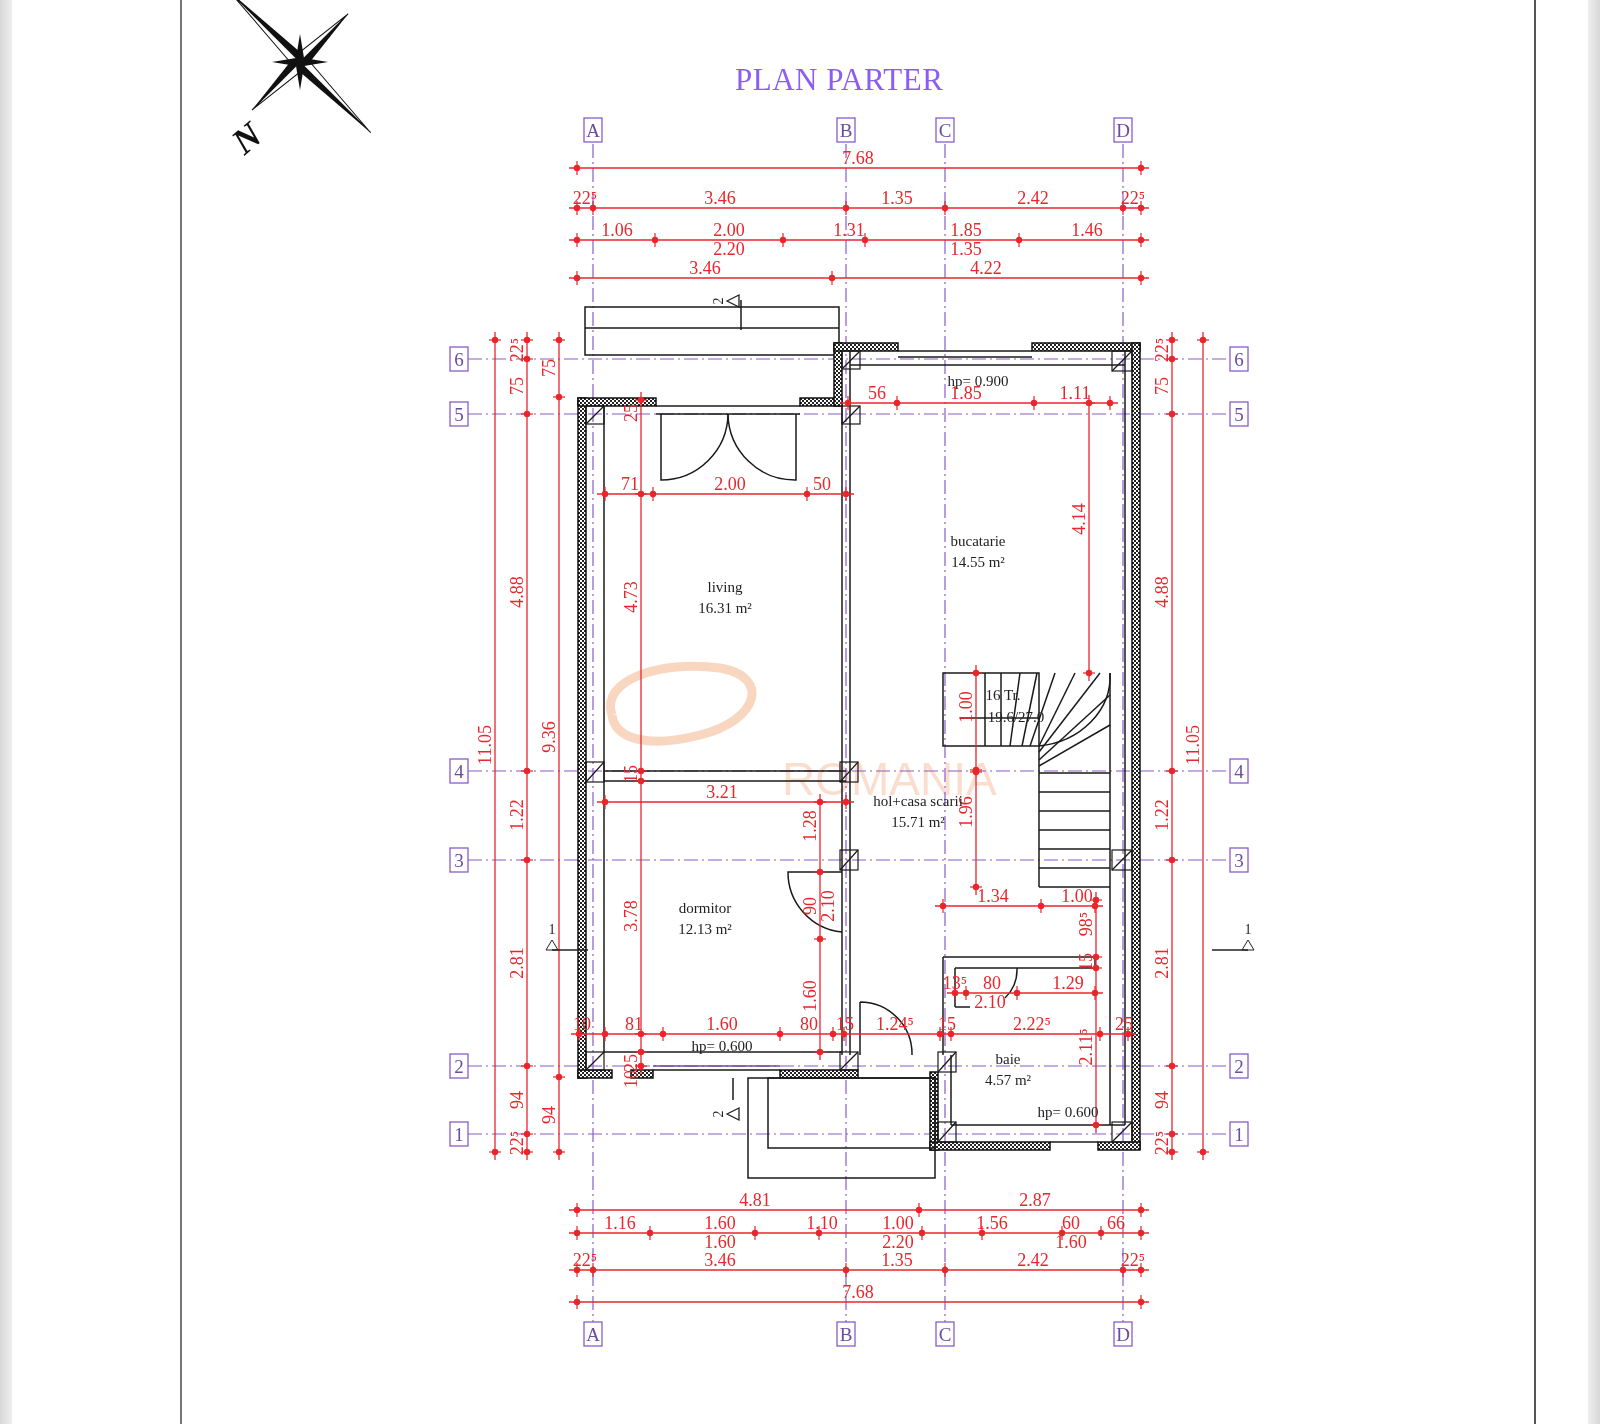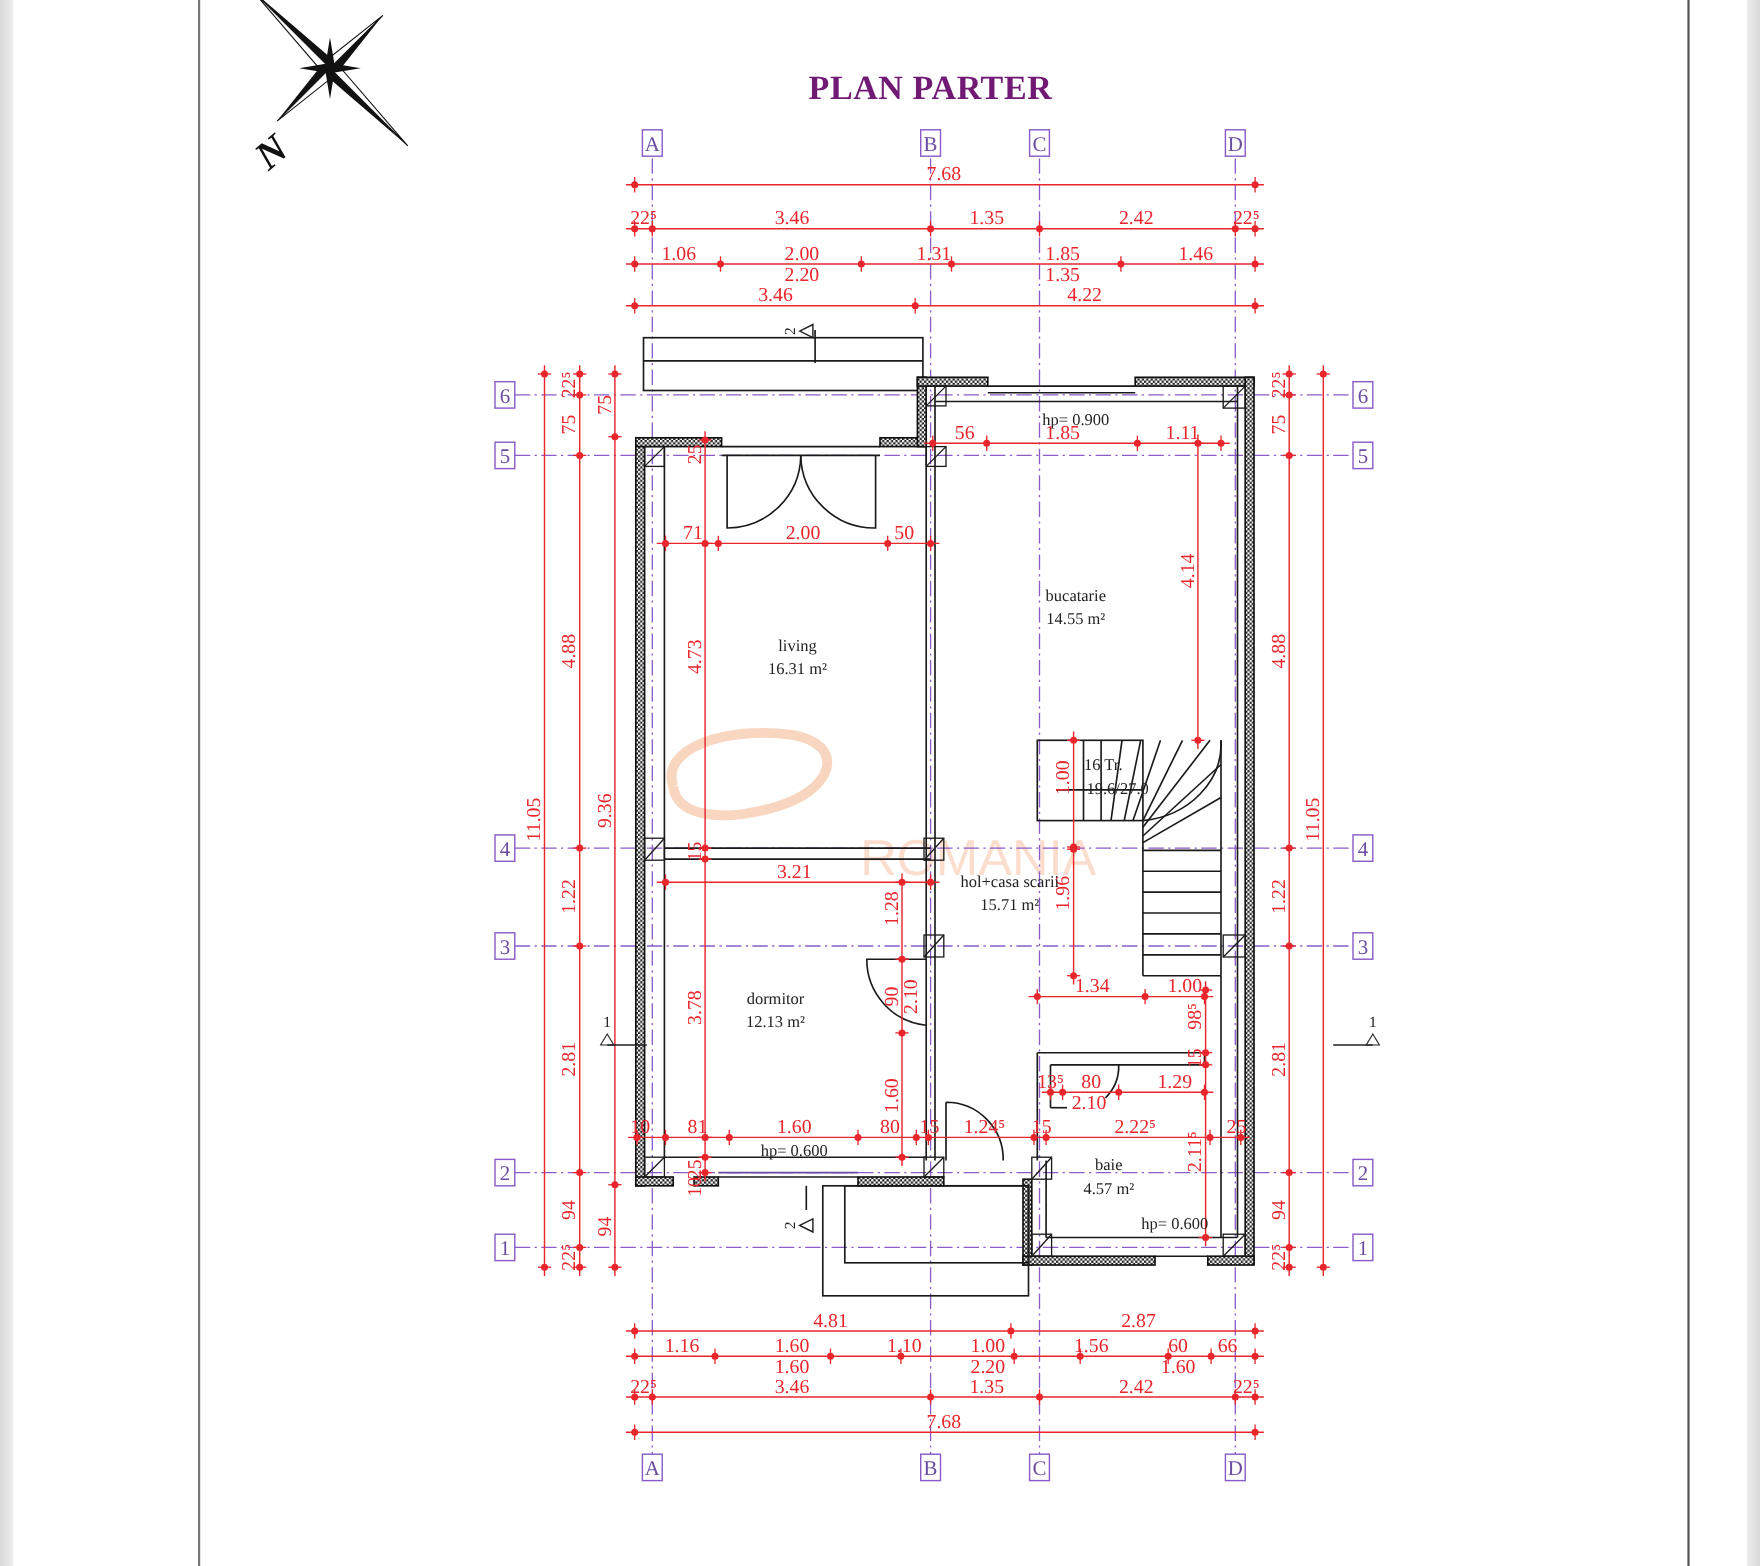--- a/index.html
+++ b/index.html
@@ -1,21 +1,21 @@
 <!DOCTYPE html>
 <html><head>
 <meta charset="utf-8">
 <style>
   html, body { margin:0; padding:0; }
   body { width:1600px; height:1424px; background:#ffffff; position:relative; overflow:hidden; font-family:"Liberation Serif","DejaVu Serif",serif; }
   .gutter-left { position:absolute; left:0; top:0; width:12px; height:1424px; background:linear-gradient(to right,#d8d8d8,#eeeeee); }
   .gutter-right { position:absolute; right:0; top:0; width:12px; height:1424px; background:linear-gradient(to left,#d8d8d8,#eeeeee); }
   .page { position:absolute; left:180px; top:-2px; width:1352px; height:1430px; background:#fff; border-left:2px solid #777; border-right:2px solid #555; }
   #plan { position:absolute; left:0; top:0; }
-  .title { position:absolute; left:735px; top:62px; font-size:31px; color:#701a75; letter-spacing:0.5px;font-weight:bold; }
+  .title { position:absolute; left:735px; top:62px; font-size:31px; color:#8b5cf6; letter-spacing:0.5px; }
 </style>
 </head>
 <body>
 
 <div class="gutter-left"></div>
 <div class="gutter-right"></div>
 <div class="page"></div>
 
 <svg id="plan" width="1600" height="1424" viewBox="0 0 1600 1424" xmlns="http://www.w3.org/2000/svg">
   <defs>

